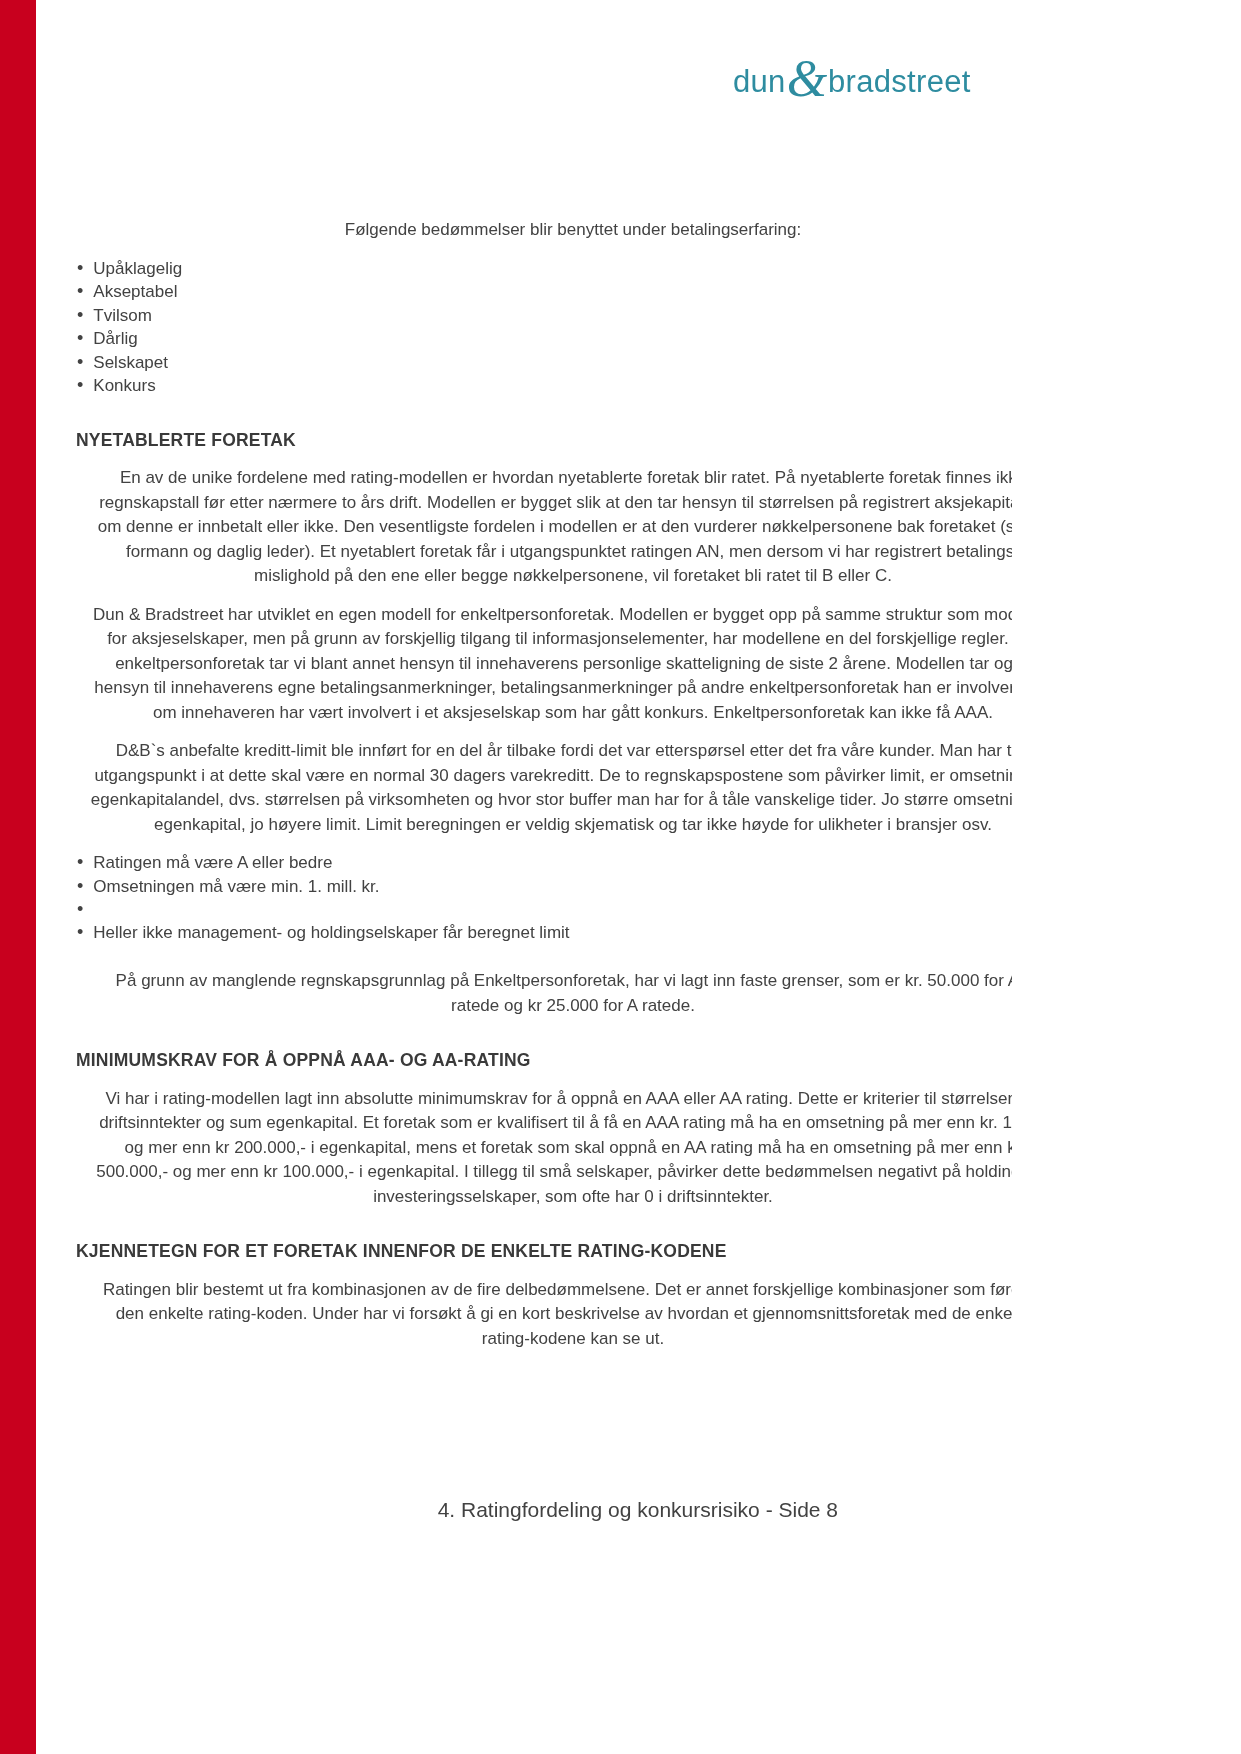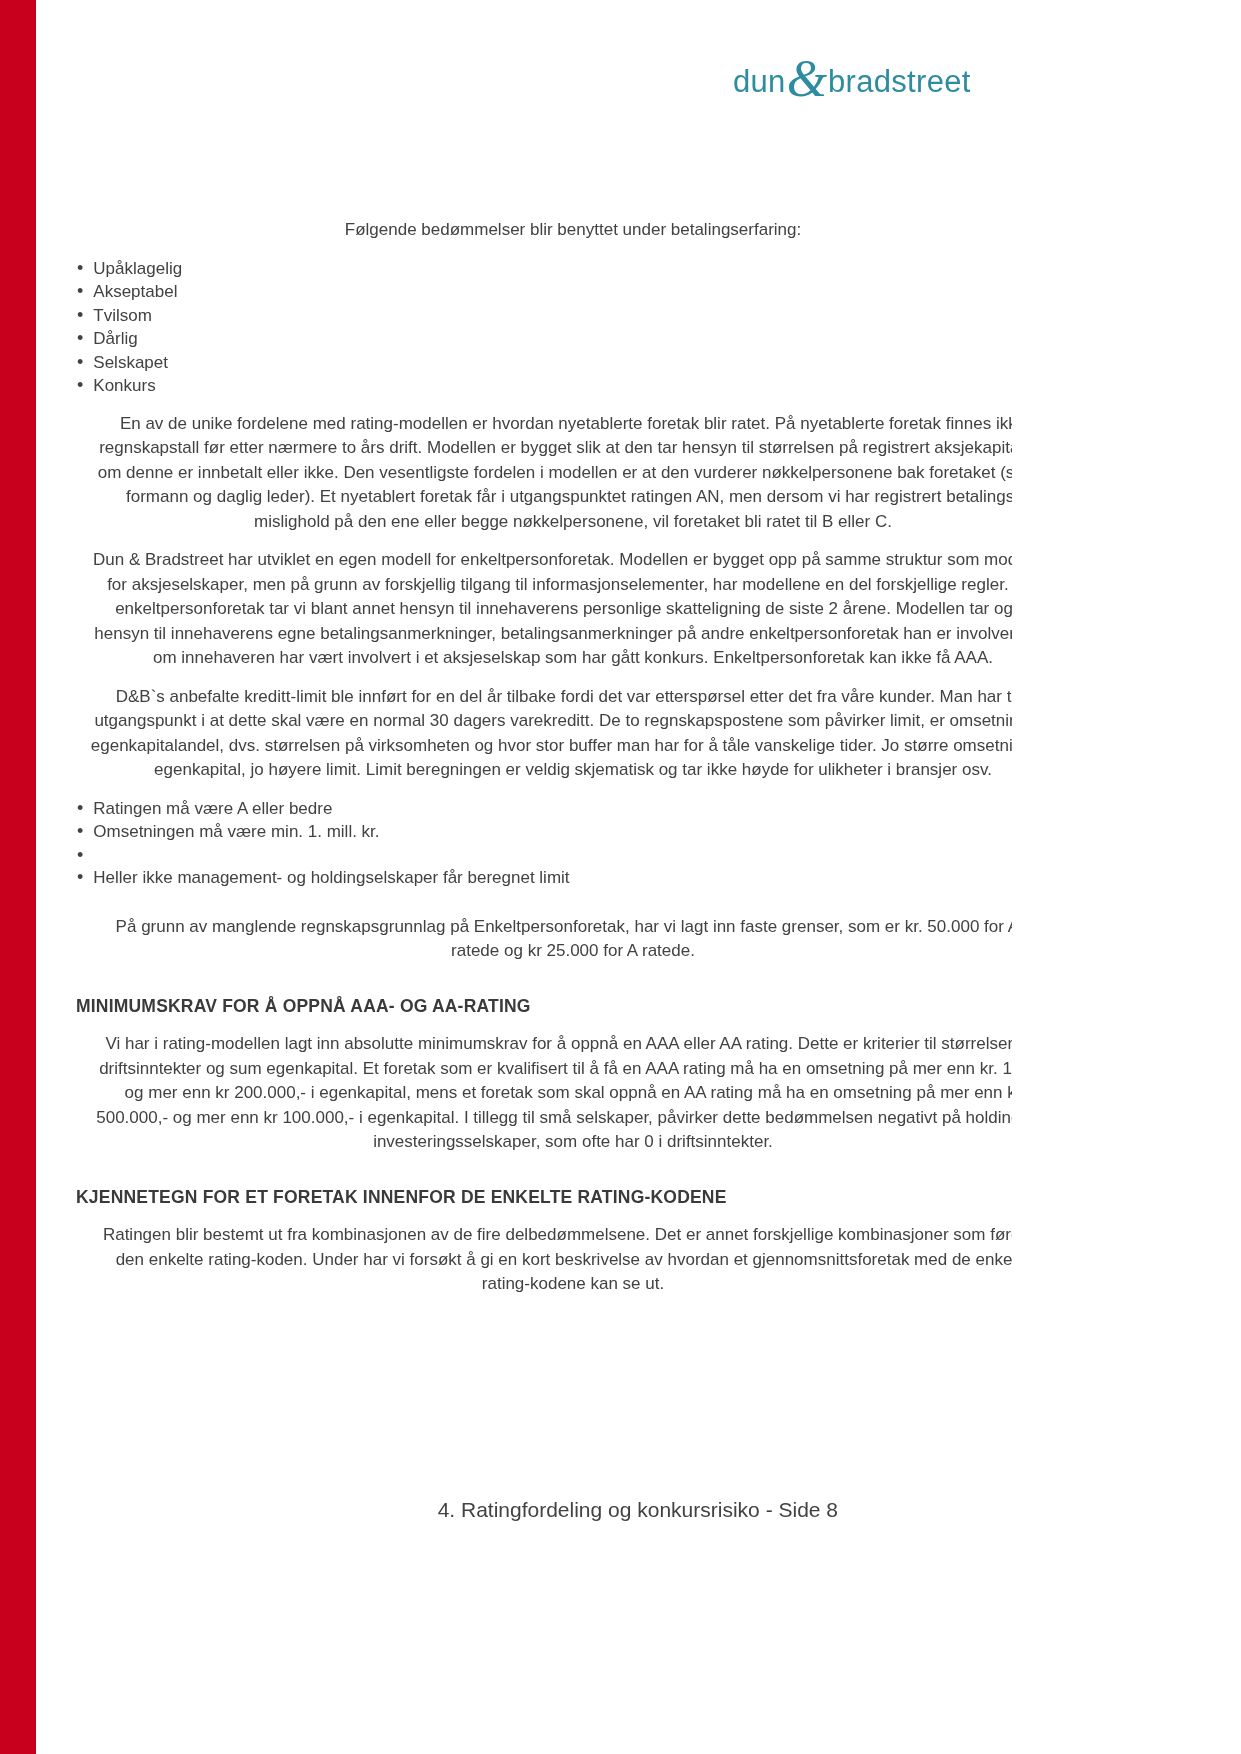--- a/index.html
+++ b/index.html
@@ -128,20 +128,21 @@
       <li>
           <span class="b">•</span>
           <span>Selskapet</span>
         </li>
       <li>
           <span class="b">•</span>
           <span>Konkurs</span>
         </li>
     </ul>
 
+    <h2 class="sec-heading">NYETABLERTE FORETAK</h2>
     <p class="body-para">En av de unike fordelene med rating-modellen er hvordan nyetablerte foretak blir ratet. På nyetablerte foretak finnes ikke regnskapstall før etter nærmere to års drift. Modellen er bygget slik at den tar hensyn til størrelsen på registrert aksjekapital og om denne er innbetalt eller ikke. Den vesentligste fordelen i modellen er at den vurderer nøkkelpersonene bak foretaket (styre- formann og daglig leder). Et nyetablert foretak får i utgangspunktet ratingen AN, men dersom vi har registrert betalings- mislighold på den ene eller begge nøkkelpersonene, vil foretaket bli ratet til B eller C.</p>
 
     <p class="body-para">Dun &amp; Bradstreet har utviklet en egen modell for enkeltpersonforetak. Modellen er bygget opp på samme struktur som modellen for aksjeselskaper, men på grunn av forskjellig tilgang til informasjonselementer, har modellene en del forskjellige regler. For enkeltpersonforetak tar vi blant annet hensyn til innehaverens personlige skatteligning de siste 2 årene. Modellen tar også hensyn til innehaverens egne betalingsanmerkninger, betalingsanmerkninger på andre enkeltpersonforetak han er involvert i og om innehaveren har vært involvert i et aksjeselskap som har gått konkurs. Enkeltpersonforetak kan ikke få AAA.</p>
 
     <p class="body-para">D&amp;B`s anbefalte kreditt-limit ble innført for en del år tilbake fordi det var etterspørsel etter det fra våre kunder. Man har tatt utgangspunkt i at dette skal være en normal 30 dagers varekreditt. De to regnskapspostene som påvirker limit, er omsetning og egenkapitalandel, dvs. størrelsen på virksomheten og hvor stor buffer man har for å tåle vanskelige tider. Jo større omsetning og egenkapital, jo høyere limit. Limit beregningen er veldig skjematisk og tar ikke høyde for ulikheter i bransjer osv.</p>
 
     <ul class="bullets">
       <li>
           <span class="b">•</span>
           <span>Ratingen må være A eller bedre</span>

